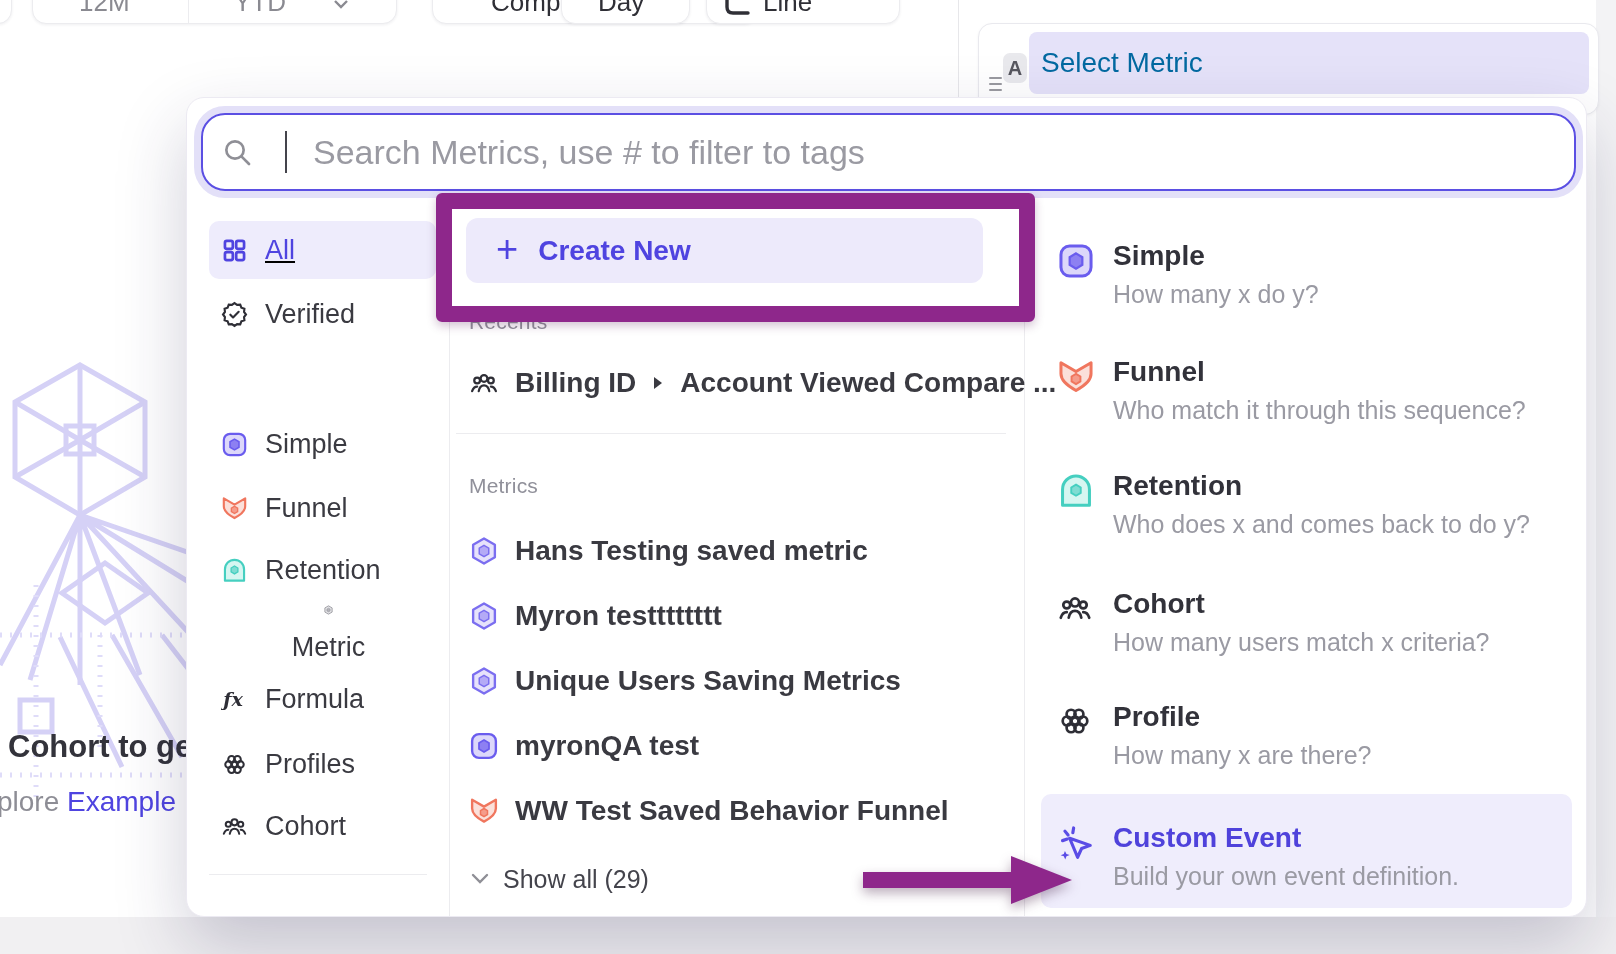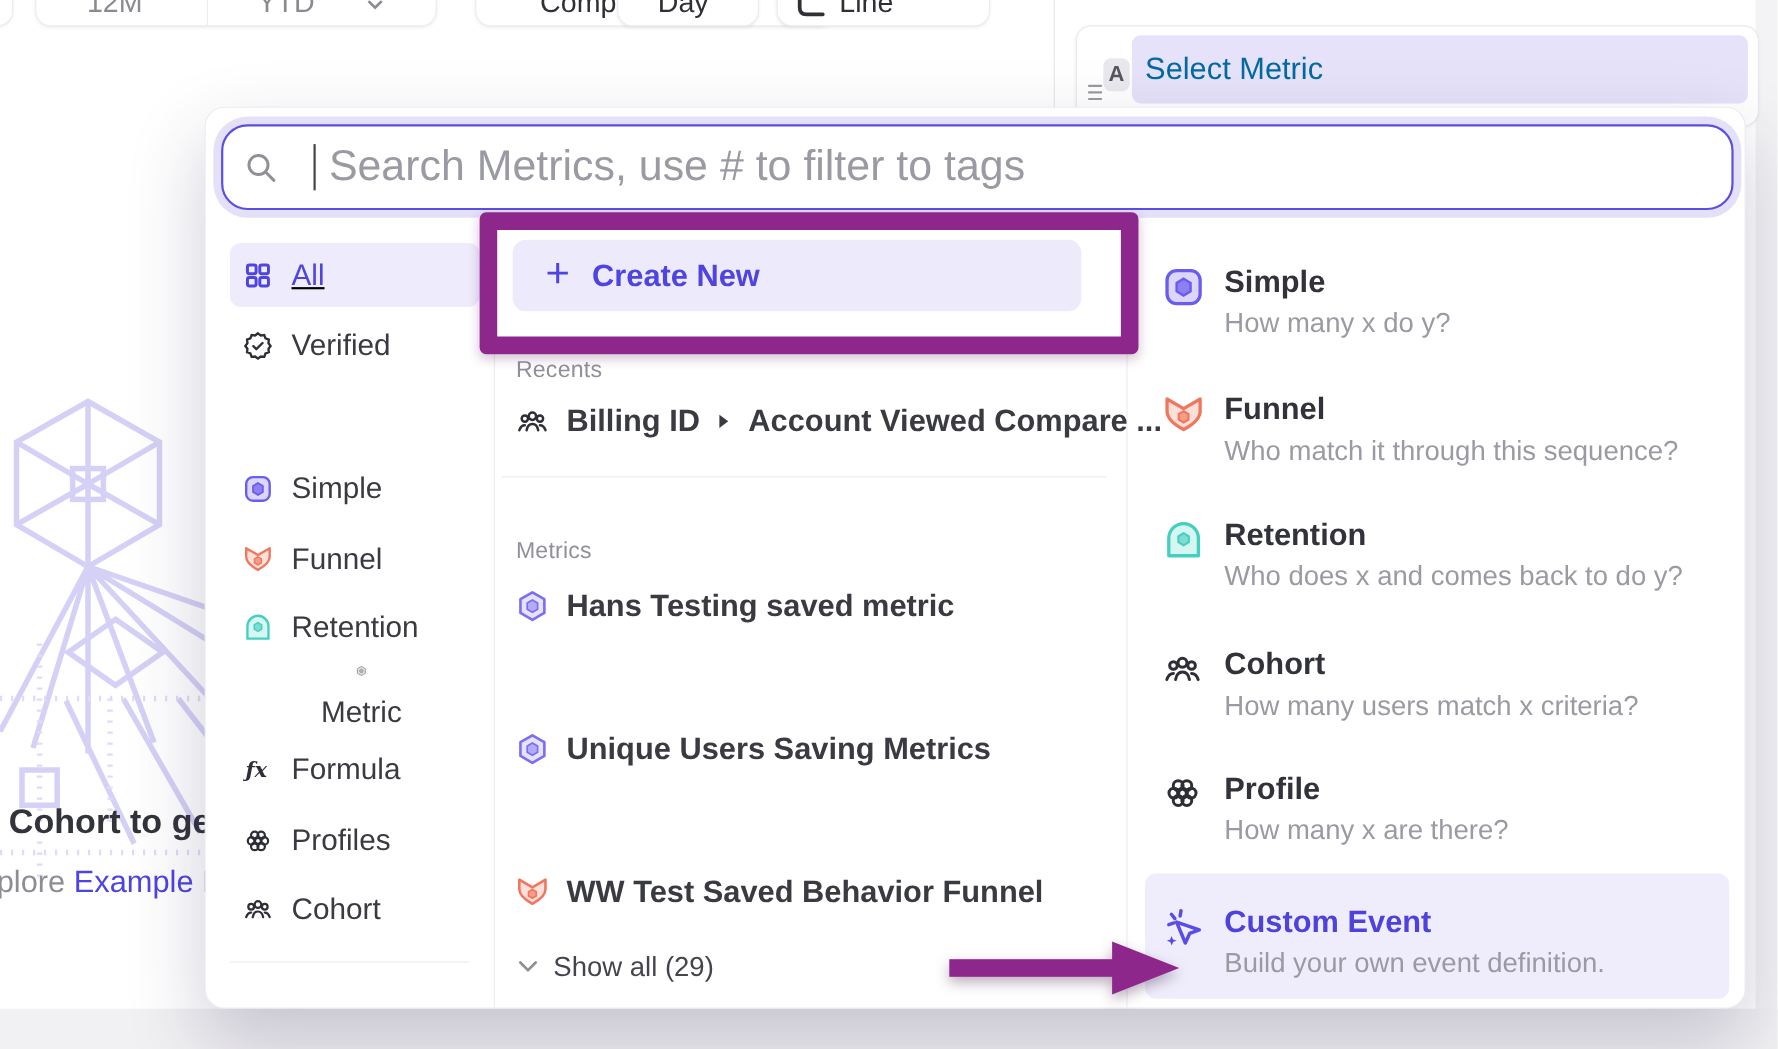--- a/index.html
+++ b/index.html
@@ -35,37 +35,37 @@
              display:flex;align-items:center;padding-left:12px;box-sizing:border-box;}
   .slot-pill span{color:#0369a1;font-size:28px;font-weight:500;}
   
   .modal{left:186px;top:97px;width:1399px;height:818px;background:#fff;border:1px solid #eceaf2;
          border-radius:18px;z-index:5;box-shadow:0 30px 70px rgba(40,35,80,.22);overflow:hidden;}
   .search-box{position:absolute;left:14px;top:15px;width:1375px;height:78px;box-sizing:border-box;
               border:2px solid #5b4fe3;border-radius:24px;background:#fff;
               box-shadow:0 0 0 7px #e3e0f8;display:flex;align-items:center;}
   .search-box svg{margin-left:18px;flex:none;}
   .search-caret{width:2px;height:42px;background:#44444c;margin-left:32px;flex:none;}
-  .search-box input{flex:1;border:none;outline:none;font-size:39px;color:#3a3a41;margin-left:10px;
+  .search-box input{flex:1;border:none;outline:none;font-size:34px;color:#3a3a41;margin-left:24px;
                     font-family:"Liberation Sans", sans-serif;background:transparent;}
   .search-box input::placeholder{color:#9a9aa2;}
   .col-div{position:absolute;top:110px;bottom:0;width:1px;background:#ececef;}
   
   .side-item{position:absolute;left:22px;width:227px;height:58px;border-radius:10px;
              display:flex;align-items:center;gap:17px;padding-left:12px;box-sizing:border-box;cursor:pointer;}
   .side-item .txt{font-size:27px;font-weight:500;color:#3a3a41;white-space:nowrap;}
   .side-item.active{background:#eeecfc;}
   .side-item.active .txt{color:#4f44e0;}
   .side-hr{position:absolute;left:22px;width:218px;height:1px;background:#ececef;}
   
   .create-btn{position:absolute;left:279px;top:120px;width:517px;height:65px;background:#edeafb;border-radius:12px;
               display:flex;align-items:center;padding-left:30px;gap:20px;box-sizing:border-box;cursor:pointer;}
   .create-btn .plus{color:#4f44e0;font-size:38px;font-weight:400;line-height:1;margin-top:-4px;}
   .create-btn .txt{color:#4f44e0;font-size:28px;font-weight:600;}
-  .sec-heading{position:absolute;left:282px;font-size:21px;font-weight:500;color:#90909a;letter-spacing:.2px;margin-top:15px;}
+  .sec-heading{position:absolute;left:282px;font-size:21px;font-weight:500;color:#90909a;letter-spacing:.2px;}
   .m-row{position:absolute;left:282px;height:40px;display:flex;align-items:center;gap:16px;cursor:pointer;}
   .m-row .txt{font-size:28px;font-weight:600;color:#3a3a41;white-space:nowrap;}
   .mid-hr{position:absolute;left:269px;top:335px;width:550px;height:1px;background:#ececef;}
   .show-all{position:absolute;left:284px;top:761px;height:40px;display:flex;align-items:center;gap:14px;cursor:pointer;}
   .show-all .txt{font-size:25px;font-weight:500;color:#44444c;}
   
   .type-row{position:absolute;left:854px;width:531px;cursor:pointer;}
   .type-row .icon{position:absolute;left:16px;top:2px;}
   .type-row .title{position:absolute;left:72px;top:0;font-size:28px;font-weight:600;color:#32323a;white-space:nowrap;}
   .type-row .desc{position:absolute;left:72px;top:40px;font-size:25px;font-weight:400;color:#9a9aa3;white-space:nowrap;}
@@ -281,29 +281,43 @@
   <div class="sec-heading" style="top:376px;">Metrics</div>
 
   <div class="m-row" style="top:433px;">
     <svg width="30" height="30" viewBox="0 0 24 24">
       <path d="M12 2 L20.7 7 V17 L12 22 L3.3 17 V7 Z" fill="#e6e2fb" stroke="#7b6ef0" stroke-width="1.9" stroke-linejoin="round"></path>
       <path d="M12 7.5 L15.8 9.7 V14.3 L12 16.5 L8.2 14.3 V9.7 Z" fill="#b4aaf6" stroke="#7b6ef0" stroke-width="1.2"></path>
     </svg>
     <span class="txt">Hans Testing saved metric</span>
   </div>
 
-
-  <div class="m-row" style="top:563px;">
+  <div class="m-row" style="top:498px;">
     <svg width="30" height="30" viewBox="0 0 24 24">
       <path d="M12 2 L20.7 7 V17 L12 22 L3.3 17 V7 Z" fill="#e6e2fb" stroke="#7b6ef0" stroke-width="1.9" stroke-linejoin="round"></path>
       <path d="M12 7.5 L15.8 9.7 V14.3 L12 16.5 L8.2 14.3 V9.7 Z" fill="#b4aaf6" stroke="#7b6ef0" stroke-width="1.2"></path>
     </svg>
+    <span class="txt">Myron testttttttt</span>
+  </div>
+
+  <div class="m-row" style="top:563px;">
+    <svg width="30" height="30" viewBox="0 0 24 24">
+      <path d="M12 2 L20.7 7 V17 L12 22 L3.3 17 V7 Z" fill="#e6e2fb" stroke="#7b6ef0" stroke-width="1.9" stroke-linejoin="round"></path>
+      <path d="M12 7.5 L15.8 9.7 V14.3 L12 16.5 L8.2 14.3 V9.7 Z" fill="#b4aaf6" stroke="#7b6ef0" stroke-width="1.2"></path>
+    </svg>
     <span class="txt">Unique Users Saving Metrics</span>
   </div>
 
+  <div class="m-row" style="top:628px;">
+    <svg width="30" height="30" viewBox="0 0 24 24">
+      <rect x="2.5" y="2.5" width="19" height="19" rx="5.5" fill="#dcd7fa" stroke="#6a5cee" stroke-width="1.9"></rect>
+      <path d="M12 7.2 L16 9.6 V14.4 L12 16.8 L8 14.4 V9.6 Z" fill="#8d80f2" stroke="#6a5cee" stroke-width="1.4"></path>
+    </svg>
+    <span class="txt">myronQA test</span>
+  </div>
 
   <div class="m-row" style="top:693px;">
     <svg width="30" height="30" viewBox="0 0 24 24">
       <path d="M2.5 3 L12 8.5 L21.5 3 V10 Q21.5 15.5 12 20.5 Q2.5 15.5 2.5 10 Z" fill="#fbe0da" stroke="#f0765e" stroke-width="1.9" stroke-linejoin="round"></path>
       <path d="M12 10 L14.8 11.7 V14.8 L12 16.5 L9.2 14.8 V11.7 Z" fill="#f59c8b" stroke="#f0765e" stroke-width="1.2"></path>
     </svg>
     <span class="txt">WW Test Saved Behavior Funnel</span>
   </div>
 
   <div class="show-all">

